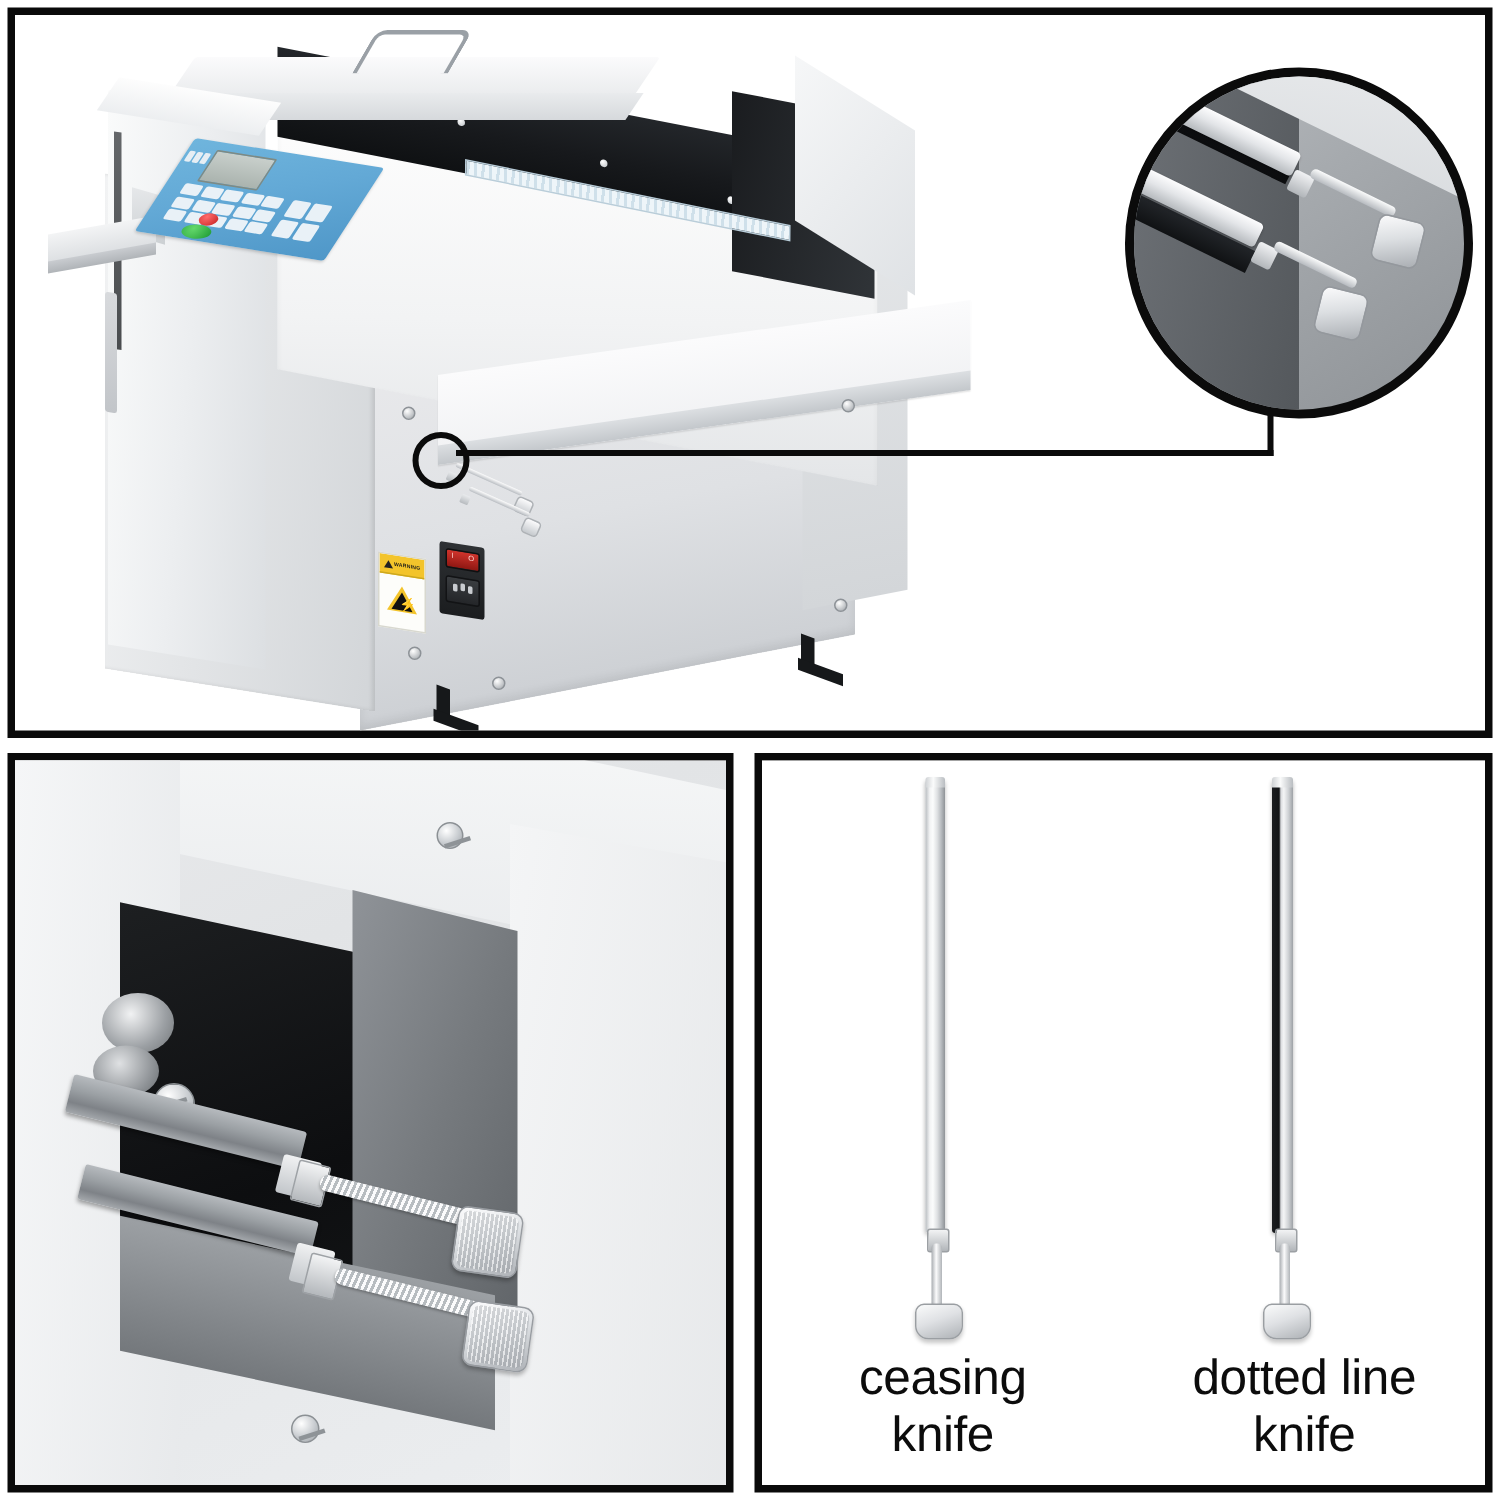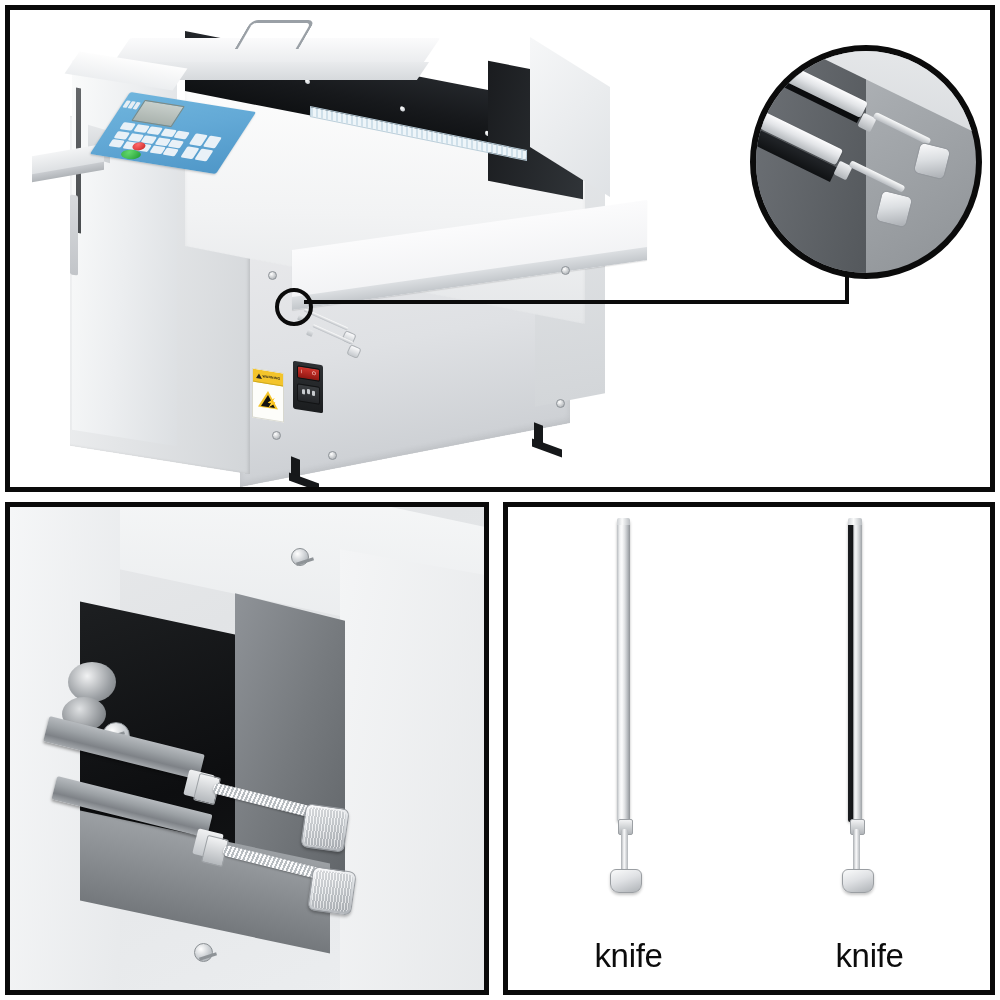--- a/index.html
+++ b/index.html
@@ -485,28 +485,30 @@
 
   <div class="panel" id="panel-knives">
     <div class="knifeScene">
 
       <div class="knifeCol" style="left:0;">
         <div class="blade bladeSilver" style="left:109px;top:13px;width:13px;height:302px;"></div>
         <div class="bladeCapTop" style="left:109px;top:11px;width:13px;"></div>
         <div class="kCollar" style="left:110px;top:312px;"></div>
         <div class="kShaft" style="left:113px;top:322px;height:44px;"></div>
         <div class="kKnob" style="left:102px;top:362px;"></div>
+        <div class="kLabel" style="top:392px;">ceasing</div>
         <div class="kLabel" style="top:430px;">knife</div>
       </div>
 
       <div class="knifeCol" style="left:50%;">
         <div class="blade bladeDark" style="left:99px;top:13px;width:14px;height:302px;"></div>
         <div class="bladeCapTop" style="left:99px;top:11px;width:14px;"></div>
         <div class="kCollar" style="left:101px;top:312px;"></div>
         <div class="kShaft" style="left:104px;top:322px;height:44px;"></div>
         <div class="kKnob" style="left:93px;top:362px;"></div>
+        <div class="kLabel" style="top:392px;">dotted line</div>
         <div class="kLabel" style="top:430px;">knife</div>
       </div>
 
     </div>
   </div>
 
 </div>
 
 </body></html>

